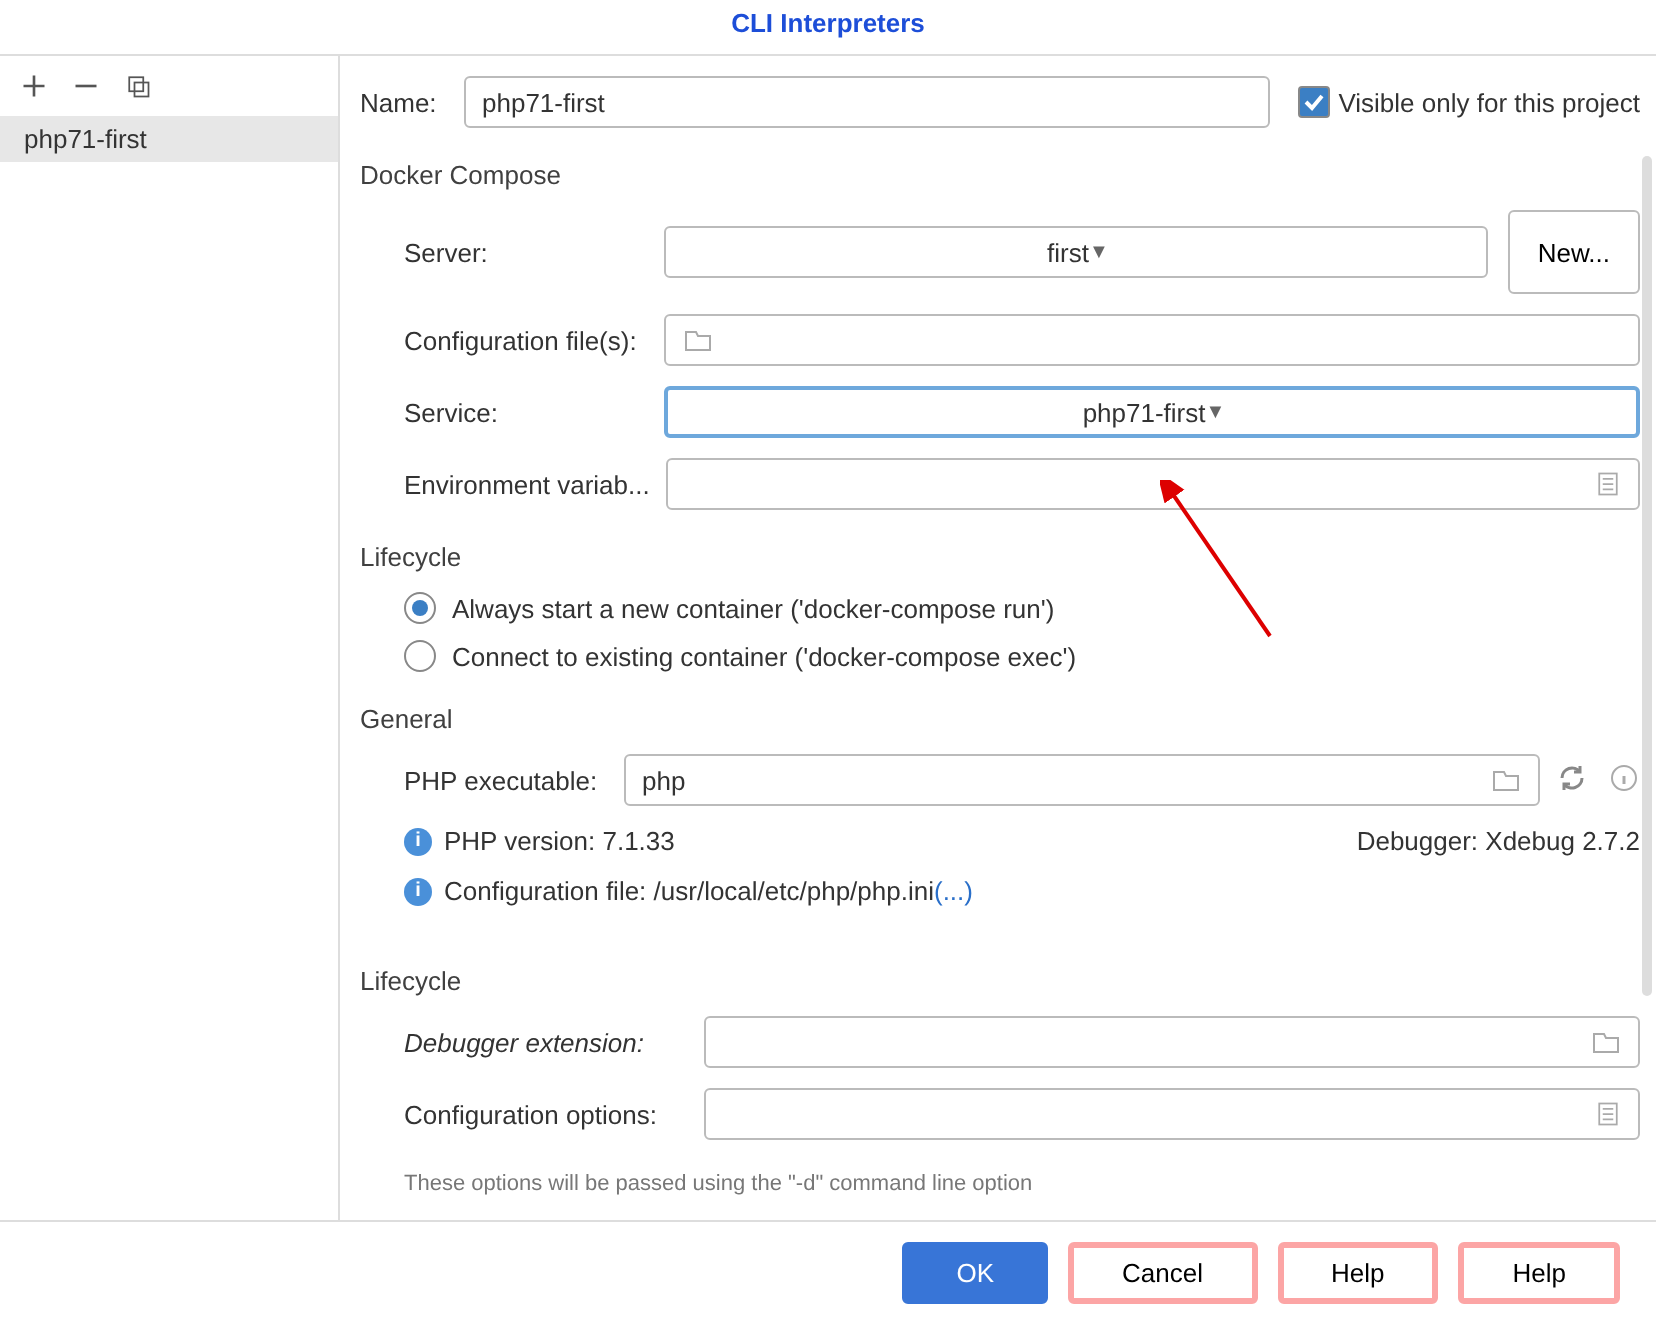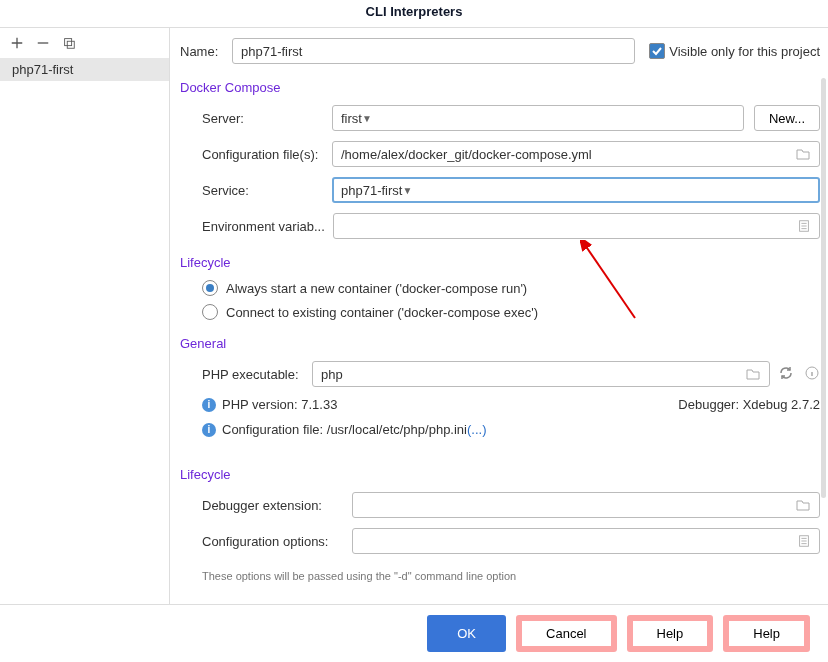--- a/index.html
+++ b/index.html
@@ -11,21 +11,21 @@
       width: 828px;
       height: 662px;
       overflow: hidden;
       position: relative;
     }
     .title-bar {
       text-align: center;
       font-weight: bold;
       padding: 4px 0 8px 0;
       font-size: 13px;
-      color: #0f172a;
+      color: #1d4ed8;
     }
     .main {
       display: flex;
       height: 590px;
       border-top: 1px solid #ddd;
     }
     .sidebar {
       width: 170px;
       border-right: 1px solid #ddd;
       background: #fff;
@@ -75,42 +75,42 @@
       color: #333;
       outline: none;
     }
     .name-input { flex: 1; margin-right: 14px; }
     .checkbox-wrap { display:flex; align-items:center; gap:4px; white-space: nowrap;}
     .checkbox {
       width: 16px; height: 16px; border: 1px solid #888; border-radius: 2px;
       background: #3b7fc4; display:flex; align-items:center; justify-content:center;
     }
     .checkbox svg { width:12px; height:12px;}
-    .section-label { color: #6d28d9; margin: 16px 0 10px 0; font-size:13px;}
+    .section-label { color: #404040; margin: 16px 0 10px 0; font-size:13px;}
     .section-indent { padding-left: 22px; }
     .combo {
       flex: 1;
       display: flex;
       align-items: center;
-      justify-content: flex-start;
+      justify-content: center;
       padding-right: 6px;
       cursor: pointer;
       position: relative;
     }
     .combo.highlight { border: 2px solid #6ea8dc; padding: 3px 5px 3px 7px; }
     .combo .chev { color:#666; font-size:10px;}
     .button {
       border: 1px solid #bbb;
       border-radius: 3px;
       padding: 4px 14px;
       background: #fff;
       margin-left: 10px;
       cursor: pointer;
       font-size: 13px;
-      height: 26px;
+      height: 42px;
     }
     .ro-input {
       flex:1;
       display:flex;
       align-items:center;
       justify-content: space-between;
       background:#fff;
     }
     .folder-icon { color:#aaa; width:16px; height:16px;}
     .radio-wrap { display:flex; align-items:center; gap:8px; margin-bottom:8px;}
@@ -137,21 +137,21 @@
       position: absolute;
       bottom: 0; left: 0; right: 0;
       display: flex;
       justify-content: flex-end;
       gap: 10px;
       padding: 10px 18px;
       border-top: 1px solid #ddd;
       background:#fff;
     }
     .footer .btn {
-      border:6px solid #fca5a5; border-radius:3px;
+      border:3px solid #fca5a5; border-radius:3px;
       padding: 5px 24px; font-size:13px; cursor:pointer; background:#fff;
     }
     .footer .btn.primary {
       background:#3875d7; color:#fff; border-color:#3875d7;
     }
     .arrow-annotation {
       position: absolute;
       left: 410px;
       top: 212px;
       pointer-events: none;
@@ -213,21 +213,20 @@
         <div class="combo">
           <span>first</span>
           <span class="chev">▼</span>
         </div>
         <button class="button">New...</button>
       </div>
 
       <div class="row row-indent">
         <label>Configuration file(s):</label>
         <div class="ro-input">
-          <span>/home/alex/docker_git/docker-compose.yml</span>
           <svg class="folder-icon" viewBox="0 0 16 16">
               <path d="M2 4h5l1 2h6v7H2z" fill="none" stroke="#aaa"></path>
             </svg>
         </div>
       </div>
 
       <div class="row row-indent">
         <label>Service:</label>
         <div class="combo highlight">
           <span>php71-first</span>
@@ -294,21 +293,21 @@
     </div>
     <div class="info-row">
       <span class="info-icon">i</span>
       <span>Configuration file: /usr/local/etc/php/php.ini </span>
       <span class="link">(...)</span>
     </div>
 
     <div class="section-label" style="margin-top:30px;">Lifecycle</div>
     <div class="section-indent">
       <div class="row row-indent">
-        <label style="min-width:150px;">Debugger extension:</label>
+        <label style="min-width:150px;font-style:italic;">Debugger extension:</label>
         <div class="ro-input">
           <span></span>
           <svg class="folder-icon" viewBox="0 0 16 16">
               <path d="M2 4h5l1 2h6v7H2z" fill="none" stroke="#aaa"></path>
             </svg>
         </div>
       </div>
       <div class="row row-indent">
         <label style="min-width:150px;">Configuration options:</label>
         <div class="ro-input">

